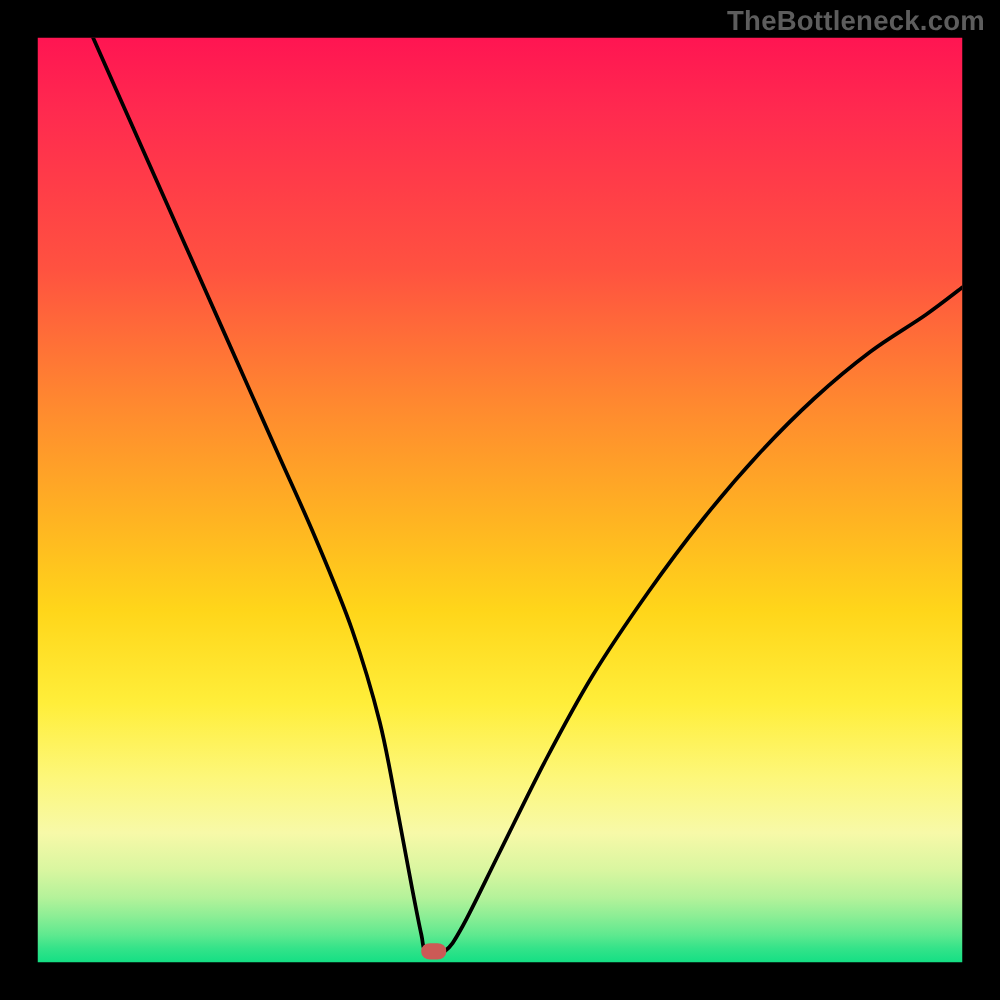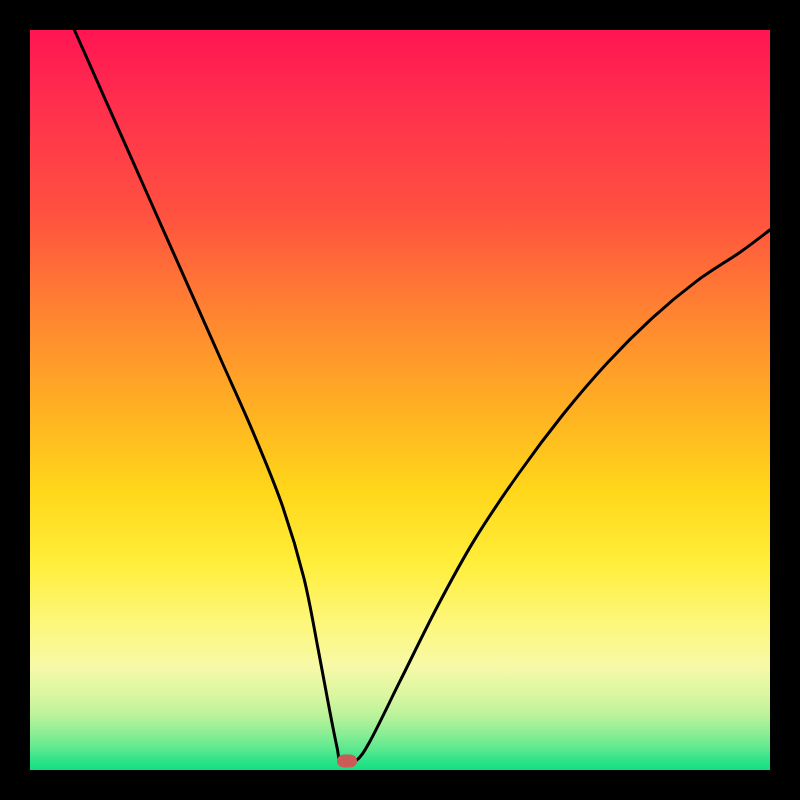--- a/index.html
+++ b/index.html
@@ -69,20 +69,21 @@
     height: 13px;
     border-radius: 7px / 6px;
     background: #cc5a56;
     transform: translate(-50%, -50%);
   }
 </style>
 </head>
 <body>
 
 <div class="frame">
+  <div class="watermark">TheBottleneck.com</div>
 
   <div class="plot">
     <div class="gradient"></div>
     <svg class="curve" viewBox="0 0 740 740" preserveAspectRatio="none">
       <path id="curve-path" fill="none" stroke="#000" stroke-width="3" stroke-linecap="round" d="M 44.40 0.00 C 49.33 11.10, 64.13 44.40, 74.00 66.60 C 83.87 88.80, 93.73 111.00, 103.60 133.20 C 113.47 155.40, 123.33 177.60, 133.20 199.80 C 143.07 222.00, 152.93 244.20, 162.80 266.40 C 172.67 288.60, 182.53 310.80, 192.40 333.00 C 202.27 355.20, 212.13 376.17, 222.00 399.60 C 231.87 423.03, 242.97 448.93, 251.60 473.60 C 260.23 498.27, 267.63 522.93, 273.80 547.60 C 279.97 572.27, 284.28 599.40, 288.60 621.60 C 292.92 643.80, 296.62 664.77, 299.70 680.80 C 302.78 696.83, 305.25 709.41, 307.10 717.80 C 308.95 726.19, 307.72 728.90, 310.80 731.12 C 313.88 733.34, 320.67 734.57, 325.60 731.12 C 330.53 727.67, 333.00 723.72, 340.40 710.40 C 347.80 697.08, 358.90 673.40, 370.00 651.20 C 381.10 629.00, 394.67 600.63, 407.00 577.20 C 419.33 553.77, 430.43 532.80, 444.00 510.60 C 457.57 488.40, 473.60 464.97, 488.40 444.00 C 503.20 423.03, 518.00 403.30, 532.80 384.80 C 547.60 366.30, 562.40 349.03, 577.20 333.00 C 592.00 316.97, 606.80 302.17, 621.60 288.60 C 636.40 275.03, 651.20 262.70, 666.00 251.60 C 680.80 240.50, 698.07 230.63, 710.40 222.00 C 722.73 213.37, 735.07 203.50, 740.00 199.80"></path>
     </svg>
     <div id="marker" class="marker" style="left: 316.72px; top: 731.12px; background: rgb(204, 90, 86);"></div>
   </div>
 </div>
 

